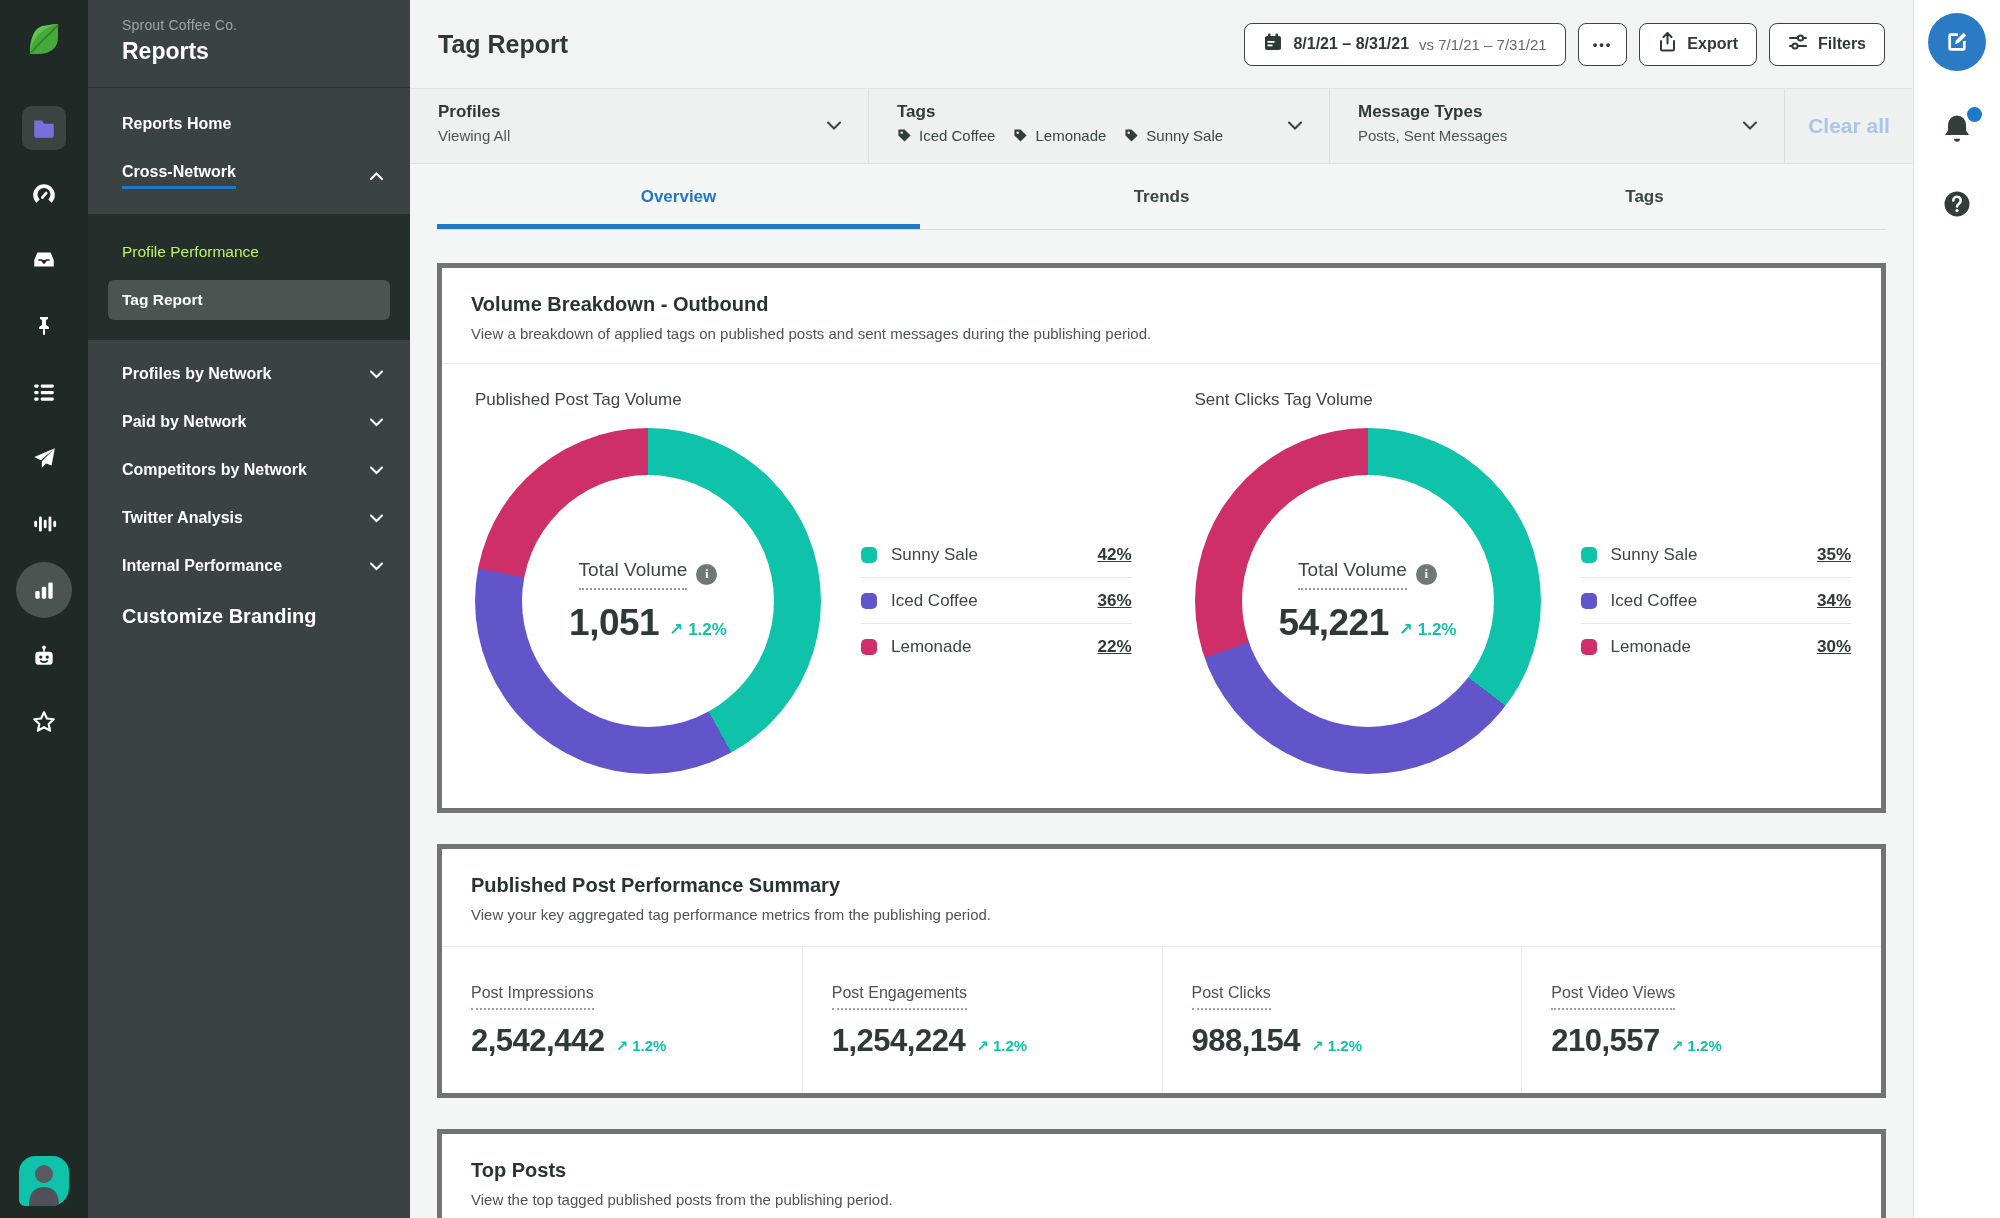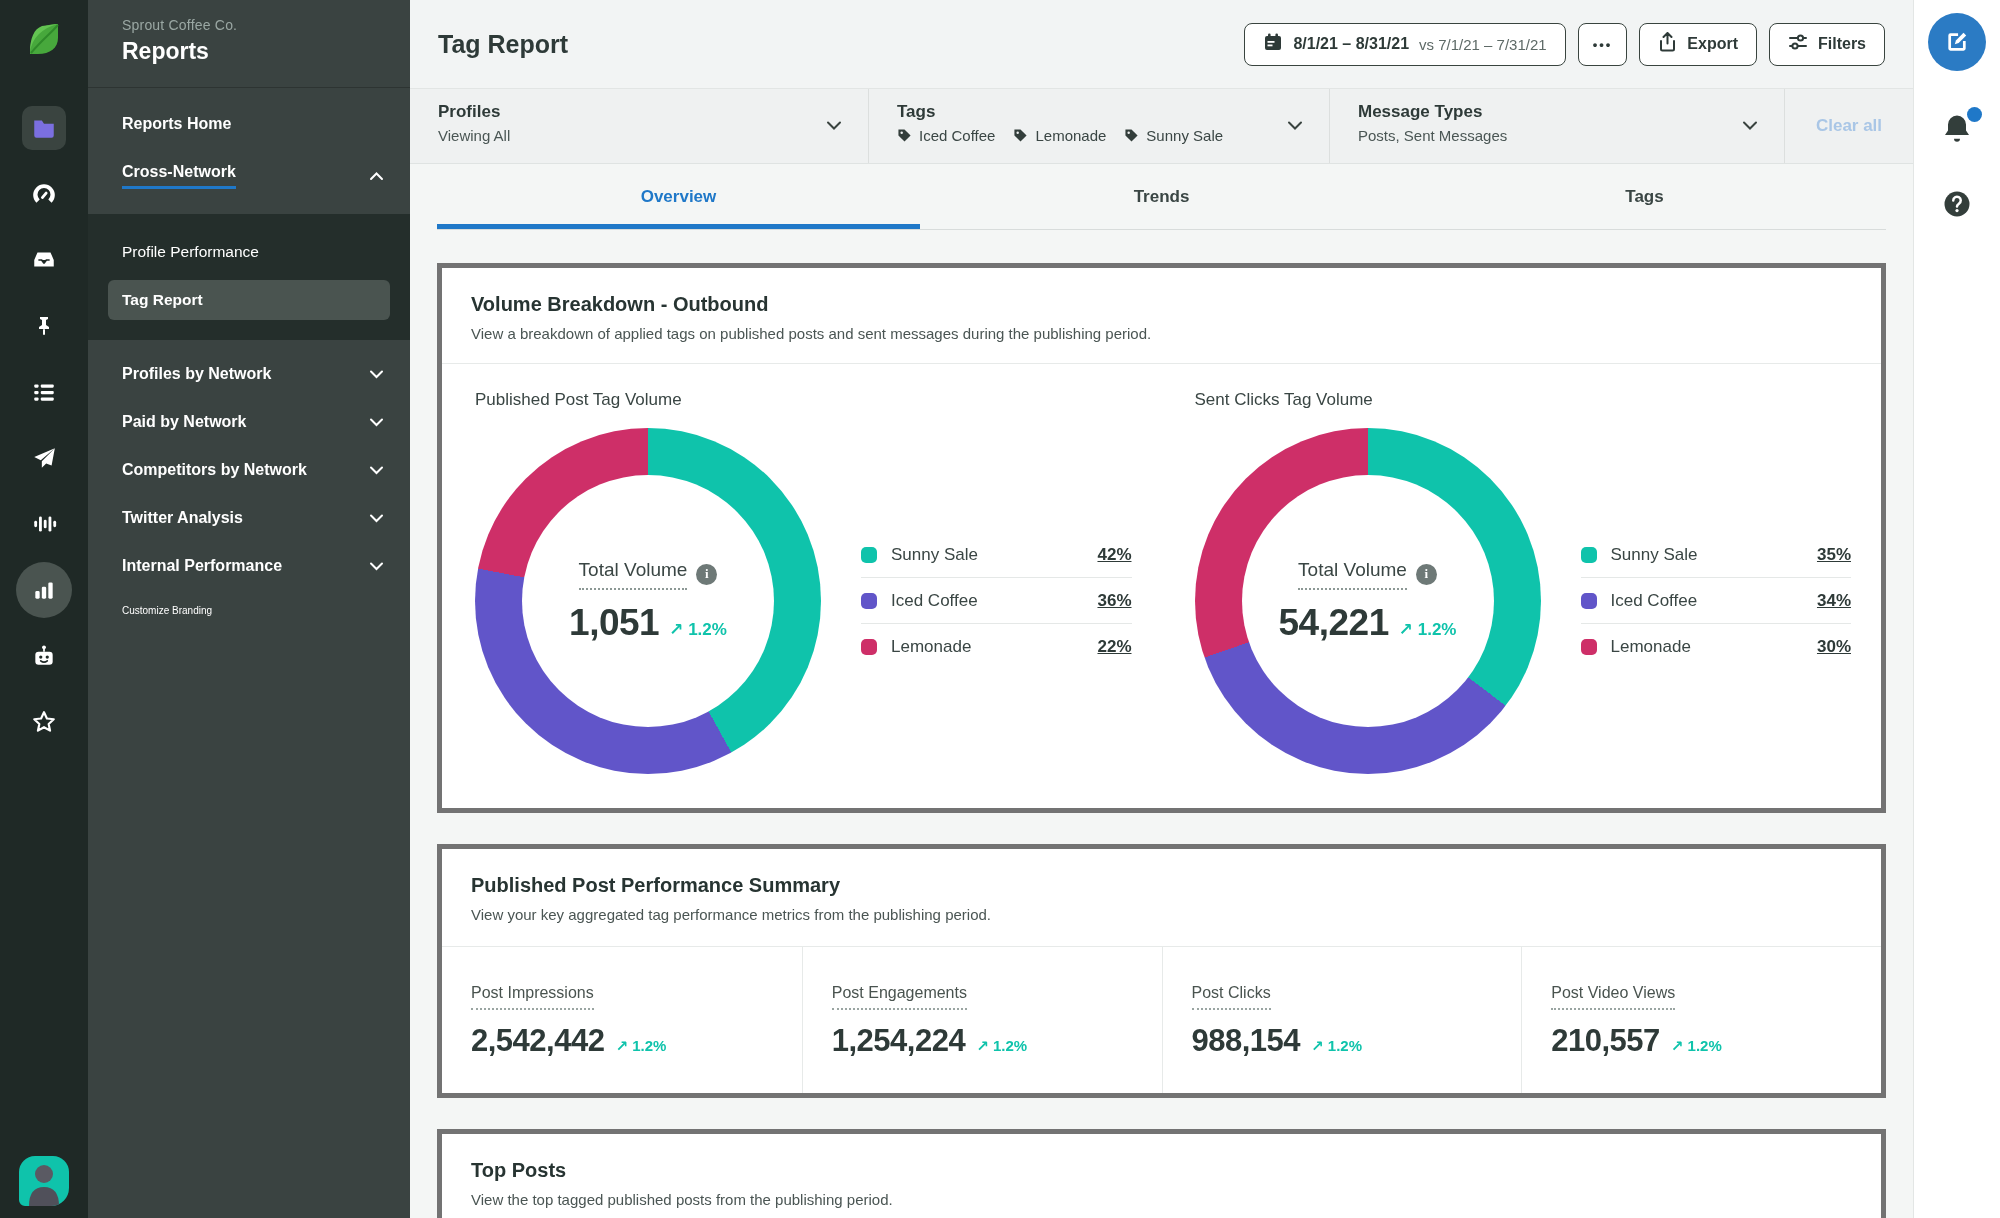--- a/index.html
+++ b/index.html
@@ -22,25 +22,25 @@
   
   .sidebar { width:322px; background:var(--color-sidebar-bg,#3a4341); color:#fff; flex:none; display:flex; flex-direction:column; }
   .sb-head { height:88px; padding:17px 26px 0 34px; border-bottom:1px solid rgba(0,0,0,.22); }
   .sb-account { font-size:14px; color:#9aa7a3; letter-spacing:.2px; }
   .sb-title { font-size:23px; font-weight:bold; margin-top:5px; }
   .sb-nav { padding-top:12px; }
   .sb-item { position:relative; padding:15px 26px 15px 34px; font-size:16px; font-weight:bold; cursor:pointer; }
   .sb-item .chev { position:absolute; right:26px; top:50%; transform:translateY(-50%); }
   .sb-item-label-underline { display:inline-block; border-bottom:3px solid var(--color-blue,#1f78c8); padding-bottom:5px; }
   .sb-submenu { background:var(--color-submenu-bg,#242e2b); margin-top:10px; padding:14px 0 16px; }
-  .sb-subitem { padding:15px 26px 15px 34px; font-size:15.5px; color:#ffffff; cursor:pointer; }
+  .sb-subitem { padding:15px 26px 15px 34px; font-size:15.5px; color:#bef264; cursor:pointer; }
   .sb-subitem.active { background:var(--color-active-pill,#4a5450); margin:4px 20px; padding:11px 14px;
     border-radius:6px; font-weight:bold; color:#fff; }
   .sb-sections { margin-top:10px; }
-  .sb-footer-item { padding:15px 26px 15px 34px; font-size:10px; font-weight:normal; cursor:pointer; }
+  .sb-footer-item { padding:15px 26px 15px 34px; font-size:20px; font-weight:bold; cursor:pointer; }
 
   
   .main { flex:1; min-width:0; display:flex; flex-direction:column; background:#f4f6f5; }
   .main-header { height:88px; background:#f2f4f4; display:flex; align-items:center;
     justify-content:space-between; padding:0 28px; flex:none; }
   .page-title { font-size:25px; font-weight:bold; color:#2e3a38; }
   .hdr-actions { display:flex; align-items:flex-end; gap:12px; }
   .btn { height:43px; background:#fff; border:1.5px solid #39443f; border-radius:8px; display:flex;
     align-items:center; gap:10px; padding:0 18px; font-size:16px; font-weight:bold; color:#2e3a38; cursor:pointer; }
   .btn .sub { font-size:15px; font-weight:normal; color:#5e6a67; }
@@ -48,21 +48,21 @@
 
   
   .filter-bar { height:76px; background:#eff1f1; border-top:1px solid #e2e5e4; border-bottom:1px solid #dfe3e2;
     display:grid; grid-template-columns:459px 461px 455px 1fr; flex:none; }
   .f-section { position:relative; padding:13px 54px 0 28px; border-right:1px solid #dcdfde; cursor:pointer; }
   .f-label { font-size:17px; font-weight:bold; color:#2e3a38; }
   .f-value { font-size:15px; color:#4a5654; margin-top:5px; }
   .f-chev { position:absolute; right:26px; top:50%; transform:translateY(-50%); }
   .f-tags { display:flex; align-items:center; gap:18px; margin-top:5px; }
   .f-tag { display:flex; align-items:center; gap:7px; font-size:15px; color:#3a4644; }
-  .f-clear { display:flex; align-items:center; justify-content:center; font-size:17px; font-weight:bold;
+  .f-clear { display:flex; align-items:center; justify-content:center; font-size:21px; font-weight:bold;
     color:var(--color-clear-all,#a9c6e6); cursor:pointer; }
 
   
   .content { flex:1; padding:0 27px; overflow:hidden; }
   .tabs { display:flex; height:66px; border-bottom:1px solid #d8dcdb; }
   .tab { flex:1; display:flex; align-items:center; justify-content:center; font-size:17px; font-weight:bold;
     color:#3a4644; cursor:pointer; }
   .tab.active { color:var(--color-blue,#1f78c8); box-shadow:inset 0 -5px 0 var(--color-blue,#1f78c8); }
 
   

